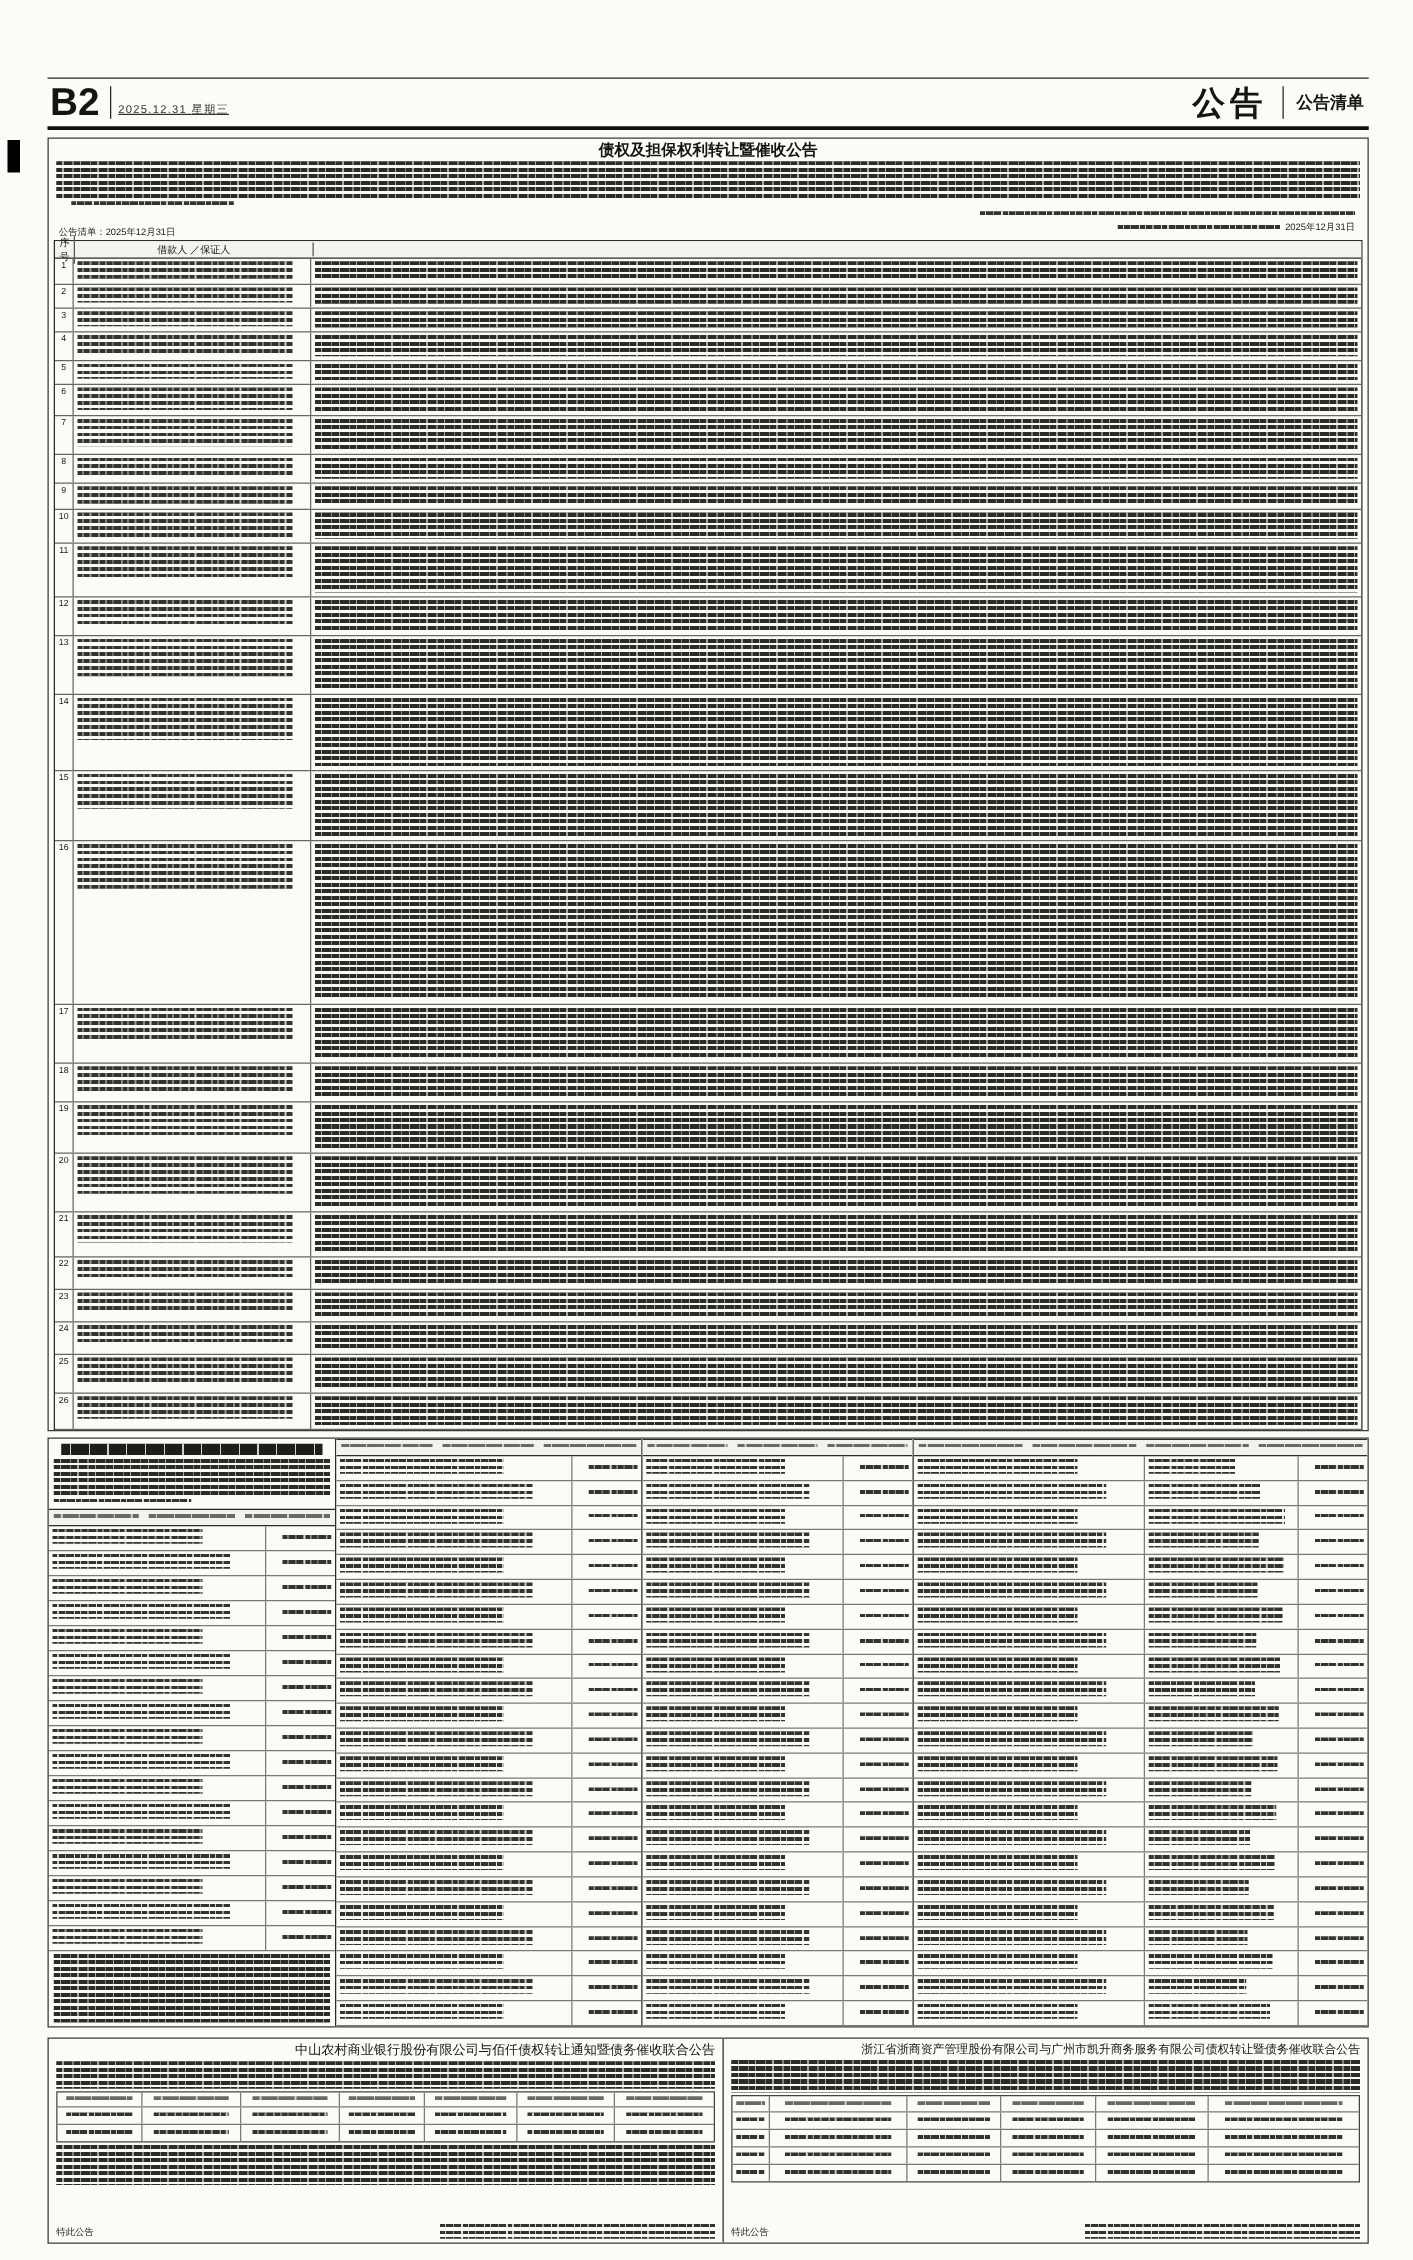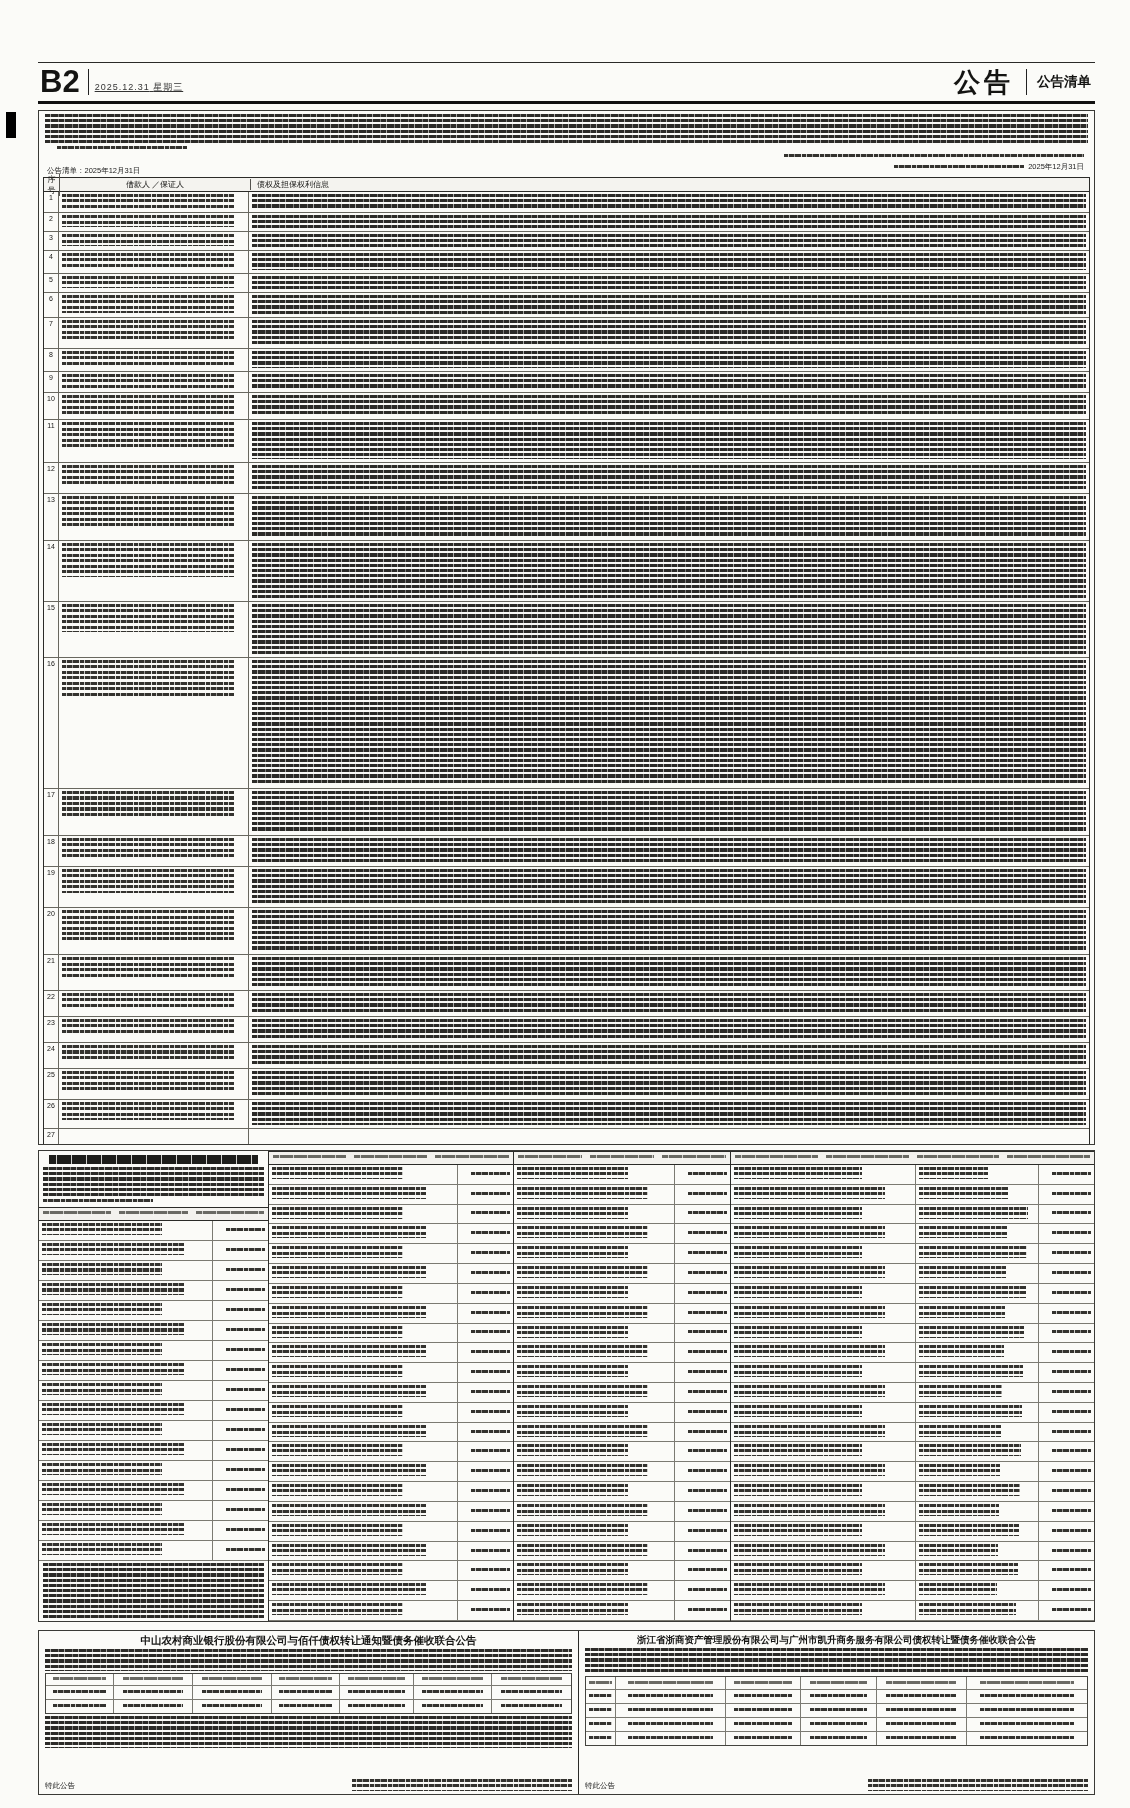--- a/index.html
+++ b/index.html
@@ -85,21 +85,21 @@
   .n2-row .camt{width:56px;border-left:1px solid #7b7a72;display:flex;justify-content:flex-end;align-items:center;}
   .n2-row .camt .sim{width:80%;height:5px;}
   .n2-row .cmid{width:34%;border-left:1px solid #7b7a72;}
   .n2-bottom{flex:1;margin:2px 4px 3px 4px;}
   
   .n3{left:38px;width:1057px;top:1630px;height:165px;border:1px solid #3a3a36;
       display:flex;box-sizing:border-box;overflow:hidden;}
   .n3block{padding:3px 6px;box-sizing:border-box;display:flex;flex-direction:column;}
   .n3left{width:540px;border-right:1px solid #2b2b28;}
   .n3right{flex:1;}
-  .n3-title{font-weight:bold;text-align:center;}
+  .n3-title{font-weight:normal;text-align:right;}
   .n3left .n3-title{font-size:10.5px;line-height:13px;}
   .n3right .n3-title{font-size:9.5px;line-height:12px;}
   .n3-para{margin:2px 0;}
   .btable{border:1px solid #44443f;}
   .btable .brow{display:flex;border-bottom:1px solid #7b7a72;}
   .btable .brow:last-child{border-bottom:none;}
   .btable .bcell{border-right:1px solid #7b7a72;display:flex;align-items:center;justify-content:center;box-sizing:border-box;}
   .btable .bcell:last-child{border-right:none;}
   .btable .bcell .sim{width:78%;height:5px;}
   .n3-close{display:flex;justify-content:space-between;align-items:flex-end;margin-top:auto;}
@@ -118,38 +118,38 @@
   </div>
   <div class="hdr-right">
     <div class="sec-label">公告</div>
     <div class="vrule"></div>
     <div class="paper-name">公告清单</div>
   </div>
 </div>
 <div class="abs regmark"></div>
 
 <div class="abs n1">
+  <div class="n1-title">债权及担保权利转让暨催收公告</div>
   <div class="n1-para sim dense"></div>
   <div class="n1-shortline sim"></div>
   <div class="n1-meta">
     <div class="n1-sig1 sim"></div>
     <div class="n1-sig2">
       <div class="sim"></div>
       <span>2025年12月31日</span>
     </div>
     <div class="n1-baseline">公告清单：2025年12月31日</div>
   </div>
   <div class="mtable">
     <div class="mhead">
       <div class="h-num">序号</div>
       <div class="h-name">
         <span>借款人</span>
         ／<span>保证人</span>
       </div>
-      <div class="h-info">债权及担保权利信息</div>
     </div>
     <div>
         <div class="mrow" style="height: 20px;">
           <div class="c-num">1</div>
           <div class="c-name">
             <div class="sim" style="height: 14px; width: 94%;"></div>
           </div>
           <div class="c-info">
             <div class="sim dense" style="height: 15px;"></div>
           </div>

